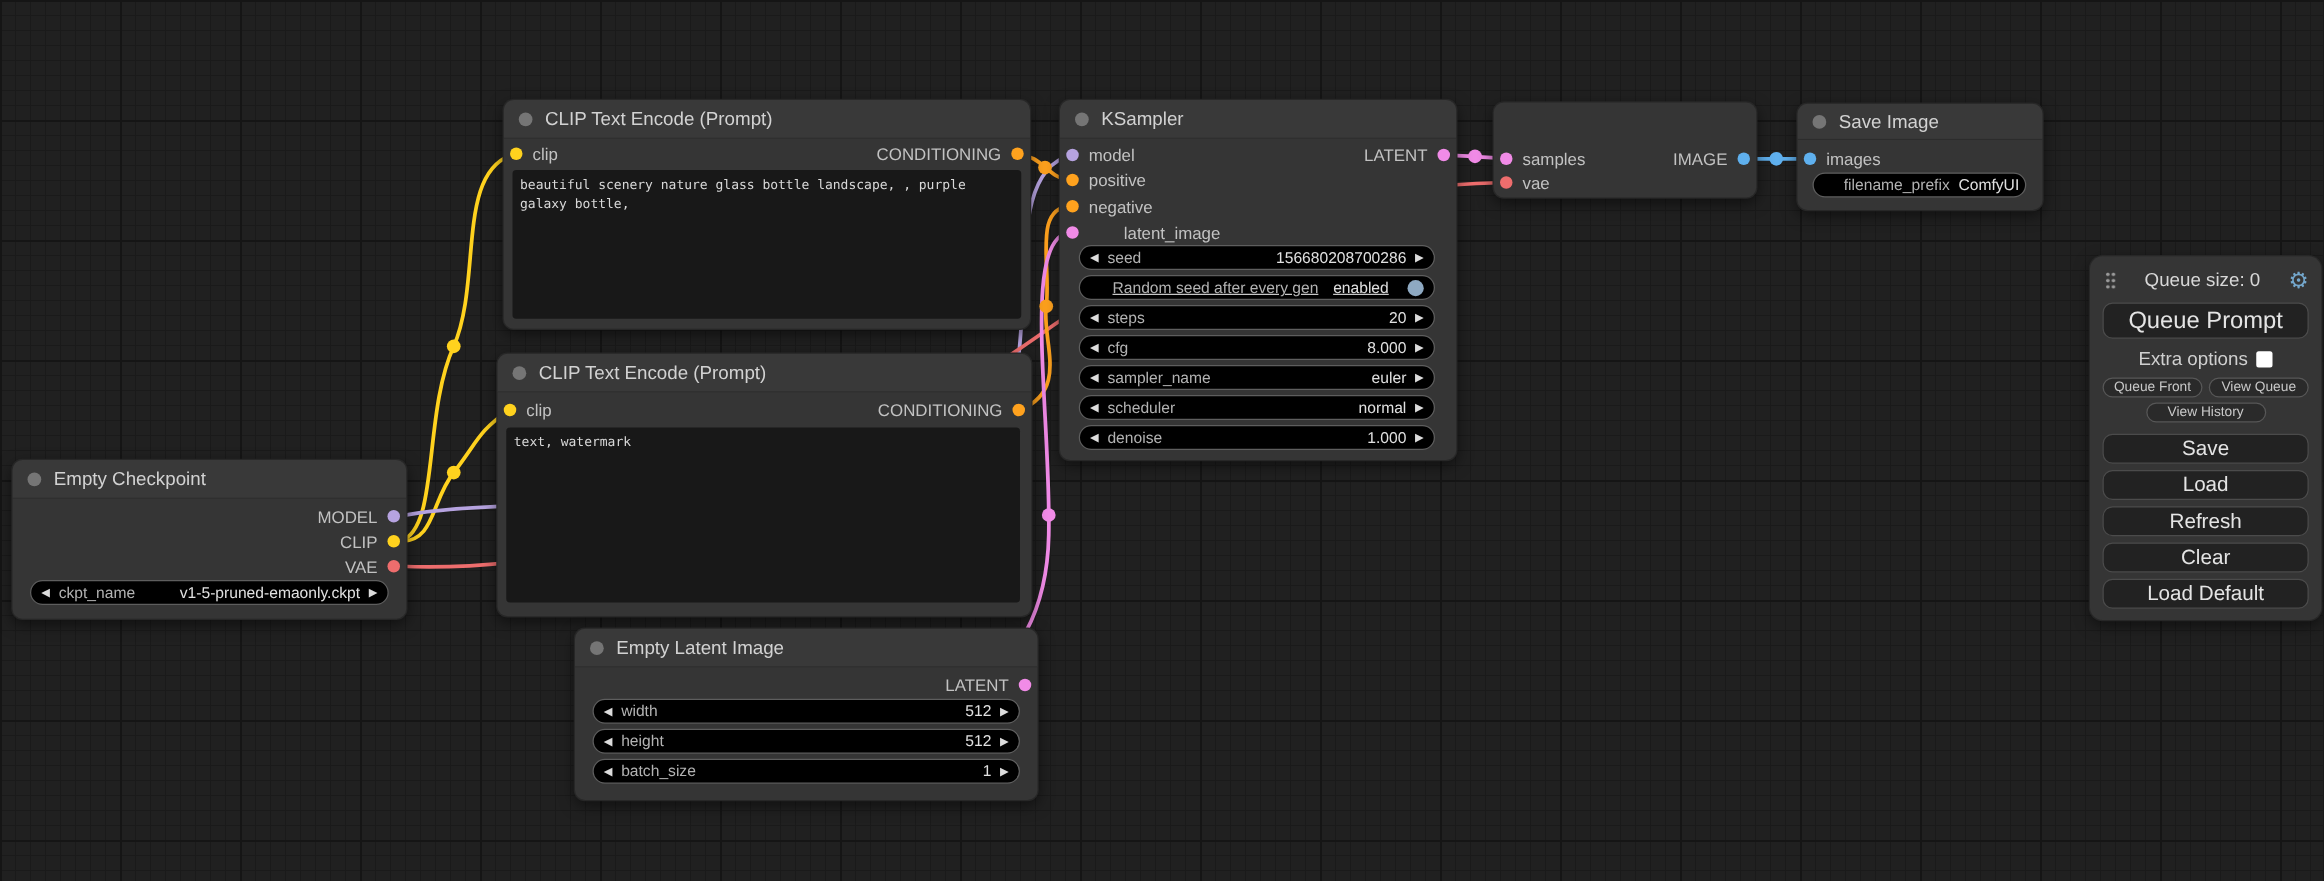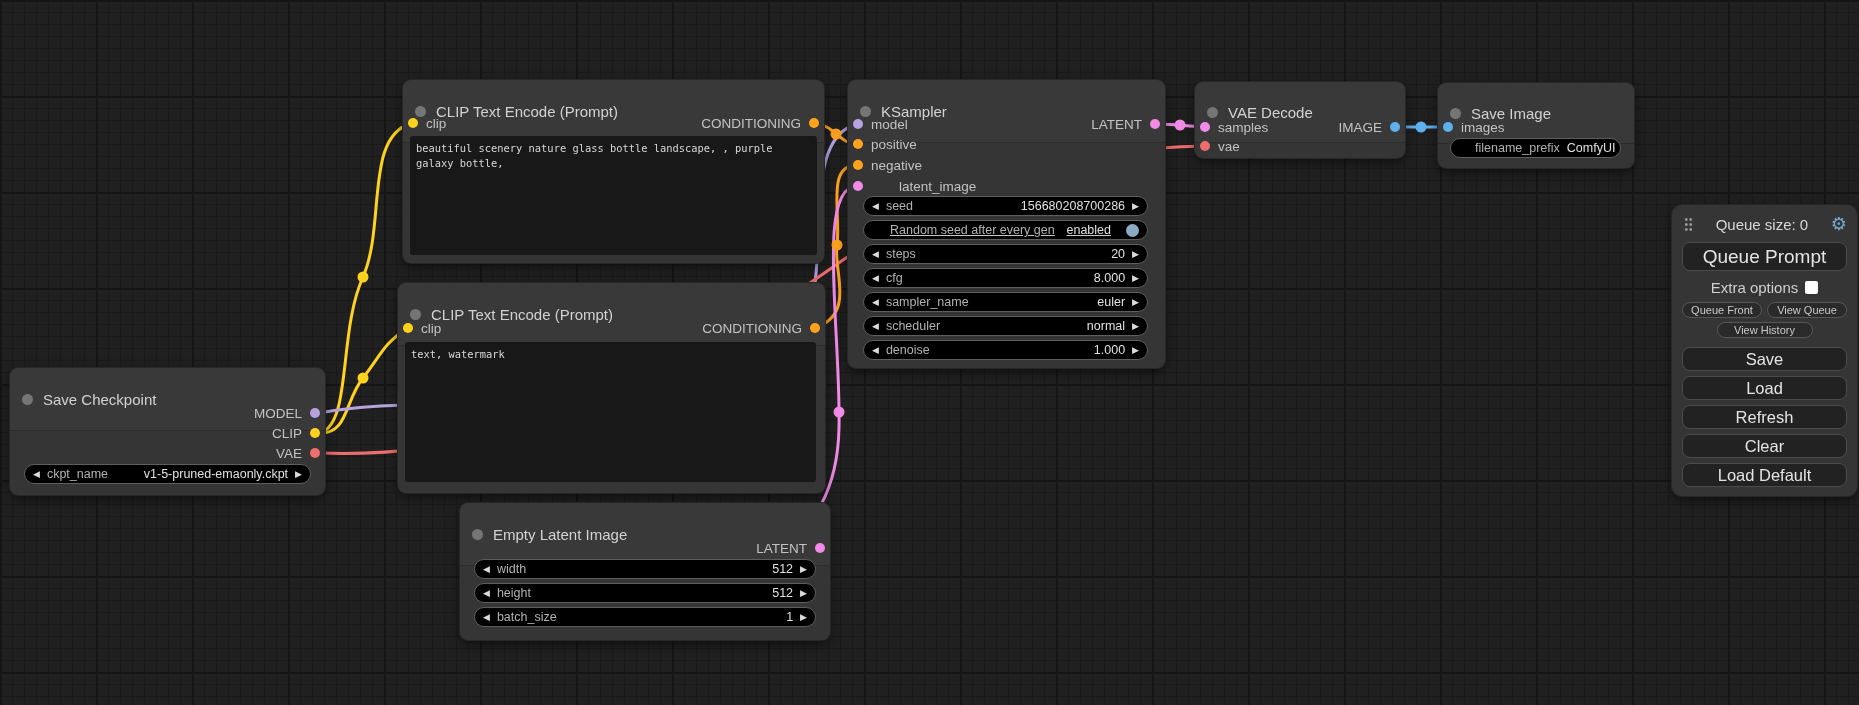--- a/index.html
+++ b/index.html
@@ -16,21 +16,21 @@
   }
   #wires{position:absolute;left:0;top:0;z-index:1;}
   #wires path{fill:none;stroke-width:3;stroke-linecap:round;}
 
   .node{
     position:absolute;z-index:2;background:#353535;border-radius:8px;
     box-shadow:0 0 0 1px #272727,0 4px 12px rgba(0,0,0,.55);
     color:#c8c8c8;
   }
   .titlebar{
-    height:30px;display:flex;align-items:center;gap:10px;padding:16px 12px;
+    height:30px;display:flex;align-items:center;gap:10px;padding:0 12px;
     background:rgba(255,255,255,.025);border-bottom:1px solid #2c2c2c;
     border-radius:8px 8px 0 0;font-size:15px;color:#d2d2d2;white-space:nowrap;
   }
   .titledot{width:11px;height:11px;border-radius:50%;background:#757575;flex:0 0 auto;}
   .port{position:absolute;height:20px;display:flex;align-items:center;gap:8px;
     font-size:13.5px;color:#c2c2c2;white-space:nowrap;}
   .port.in{left:5px;}
   .port.out{right:5px;flex-direction:row-reverse;}
   .pdot{width:10px;height:10px;border-radius:50%;flex:0 0 auto;}
 
@@ -97,21 +97,21 @@
     <circle cx="836" cy="134" r="5.5" fill="#ffa21e"></circle>
     <circle cx="837" cy="245" r="5.5" fill="#ffa21e"></circle>
     <circle cx="839" cy="412" r="5.5" fill="#f18be7"></circle>
     <circle cx="1180" cy="125" r="5.5" fill="#f18be7"></circle>
     <circle cx="1421" cy="127" r="5.5" fill="#5fb0ee"></circle>
   </svg>
 
   <div class="node" style="left:10px;top:368px;width:315px;height:127px;">
     <div class="titlebar">
       <span class="titledot" style="background: rgb(117, 117, 117);"></span>
-      <span>Save Checkpoint</span>
+      <span>Empty Checkpoint</span>
     </div>
     <div class="port out" style="top:35px;">
       <span class="pdot" style="background: rgb(182, 163, 224);"></span>
       <span>MODEL</span>
     </div>
     <div class="port out" style="top:55px;">
       <span class="pdot" style="background: rgb(255, 210, 30);"></span>
       <span>CLIP</span>
     </div>
     <div class="port out" style="top:75px;">
@@ -249,24 +249,20 @@
     </div>
     <div class="widget" style="top:260px;">
       <span class="arrow">◀</span>
       <span class="wlabel">denoise</span>
       <span class="wvalue">1.000</span>
       <span class="arrow">▶</span>
     </div>
   </div>
 
   <div class="node" style="left:1195px;top:82px;width:210px;height:76px;">
-    <div class="titlebar" style="height:28px;">
-      <span class="titledot" style="background: rgb(117, 117, 117);"></span>
-      <span>VAE Decode</span>
-    </div>
     <div class="port in" style="top:35px;">
       <span class="pdot" style="background: rgb(241, 139, 231);"></span>
       <span>samples</span>
     </div>
     <div class="port out" style="top:35px;">
       <span class="pdot" style="background: rgb(95, 176, 238);"></span>
       <span>IMAGE</span>
     </div>
     <div class="port in" style="top:54px;">
       <span class="pdot" style="background: rgb(238, 109, 109);"></span>

